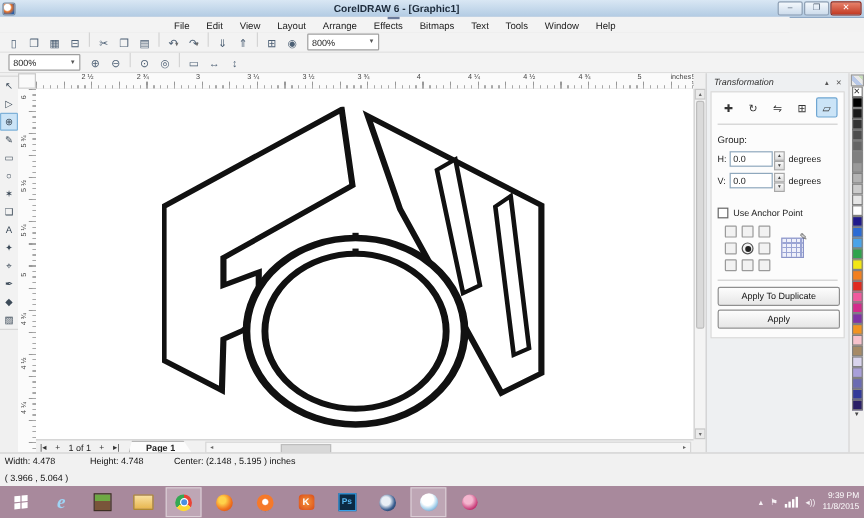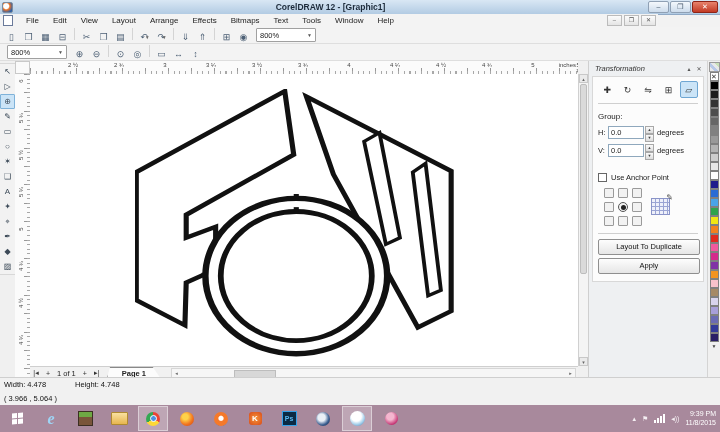--- a/index.html
+++ b/index.html
@@ -11,21 +11,21 @@
     display:flex;align-items:center;}
   .tb-ico{width:9px;height:9px;margin-left:2px;border:1px solid #7a8ca0;border-radius:2px;
     background:radial-gradient(circle at 35% 35%,#fff 0 30%,#e8732a 45%,#2a5fa8 80%);}
   .tb-title{flex:1;text-align:center;font-size:8.5px;color:#1c2a3a;font-weight:bold;}
   .winbtns{display:flex;margin-right:2px;gap:1px;}
   .winbtns span{width:19px;height:10px;font-size:7px;line-height:9px;text-align:center;
     border:1px solid #8fa0b4;border-radius:2px;color:#44566a;background:linear-gradient(#f4f8fc,#cddcec);}
   .winbtns .close{background:linear-gradient(#e8836c,#c23a24);color:#fff;border-color:#8e2417;width:24px;}
   
   .menubar{position:absolute;left:0;top:14px;width:658px;height:13px;background:#f3f3f3;
-    border-bottom:1px solid #e0e0e0;display:flex;align-items:center;font-size:8px;color:#222;}
+    border-bottom:1px solid #e0e0e0;display:flex;align-items:center;font-size:8px;color:#222;flex-direction:column;}
   .doc-ico{width:8px;height:9px;margin:0 6px 0 3px;background:#fff;border:1px solid #6a7a9a;}
   .mi{padding:0 7px;line-height:12px;}
   .docwin{margin-left:auto;display:flex;gap:2px;margin-right:2px;}
   .docwin span{width:13px;height:9px;font-size:6px;line-height:8px;text-align:center;color:#555;
     border:1px solid #bbb;background:linear-gradient(#fcfcfc,#e4e4e4);}
   
   .toolbar{position:absolute;left:0;width:720px;height:17px;background:#f3f3f3;
     border-bottom:1px solid #dedede;display:flex;align-items:center;padding-left:3px;box-sizing:border-box;}
   .toolbar.row1{top:27px;} .toolbar.row2{top:44px;}
   .tbi{display:inline-flex;width:15px;height:14px;align-items:center;justify-content:center;
@@ -142,21 +142,21 @@
   .bars i{width:2px;background:#fff;}
   .clock{text-align:right;font-size:7px;line-height:8.5px;color:#fff;}
 </style>
 </head>
 <body>
 
 <div id="app">
 
   <div class="titlebar">
     <div class="tb-ico"></div>
-    <div class="tb-title">CorelDRAW 12 - [Graphic1]</div>
+    <div class="tb-title">CorelDRAW 6 - [Graphic1]</div>
     <div class="winbtns">
       <span>‒</span>
       <span>❐</span>
       <span class="close">✕</span>
     </div>
   </div>
 
   <div class="menubar">
     <div class="doc-ico"></div>
     <span id="menu-items"><span class="mi">File</span><span class="mi">Edit</span><span class="mi">View</span><span class="mi">Layout</span><span class="mi">Arrange</span><span class="mi">Effects</span><span class="mi">Bitmaps</span><span class="mi">Text</span><span class="mi">Tools</span><span class="mi">Window</span><span class="mi">Help</span></span>
@@ -310,21 +310,21 @@
               <div class="acell"></div>
               <div class="acell sel"></div>
               <div class="acell"></div>
               <div class="acell"></div>
               <div class="acell"></div>
               <div class="acell"></div>
             </div>
           <div class="gridico"></div>
         </div>
         <div class="dk-sep"></div>
-        <div class="dk-apply">Layout To Duplicate</div>
+        <div class="dk-apply">Apply To Duplicate</div>
         <div class="dk-apply">Apply</div>
       </div>
     </div>
 
     <div class="palette" id="palette">
       <div class="pico"></div>
     <div class="sw" style="background: rgb(255, 255, 255);">✕</div>
         <div class="sw" style="background: rgb(0, 0, 0);"></div>
         <div class="sw" style="background: rgb(26, 26, 26);"></div>
         <div class="sw" style="background: rgb(51, 51, 51);"></div>
@@ -355,20 +355,21 @@
         <div class="sw" style="background: rgb(51, 58, 153);"></div>
         <div class="sw" style="background: rgb(42, 31, 102);"></div>
         <div class="parr">▼</div>
       </div>
   </div>
 
   <div class="statusbar">
     <div class="srow">
       <span class="s1a">Width: 4.478</span>
       <span class="s1b">Height: 4.748</span>
+      <span class="s1c">Center: (2.148 , 5.195 ) inches</span>
     </div>
     <div class="srow">
       <span class="s2a">( 3.966 , 5.064 )</span>
     </div>
   </div>
 
   <div class="taskbar" id="taskbar">
     <span id="task-icons" style="display:flex;align-items:center;">
         <div class="ticon">
           <div class="k-start">

